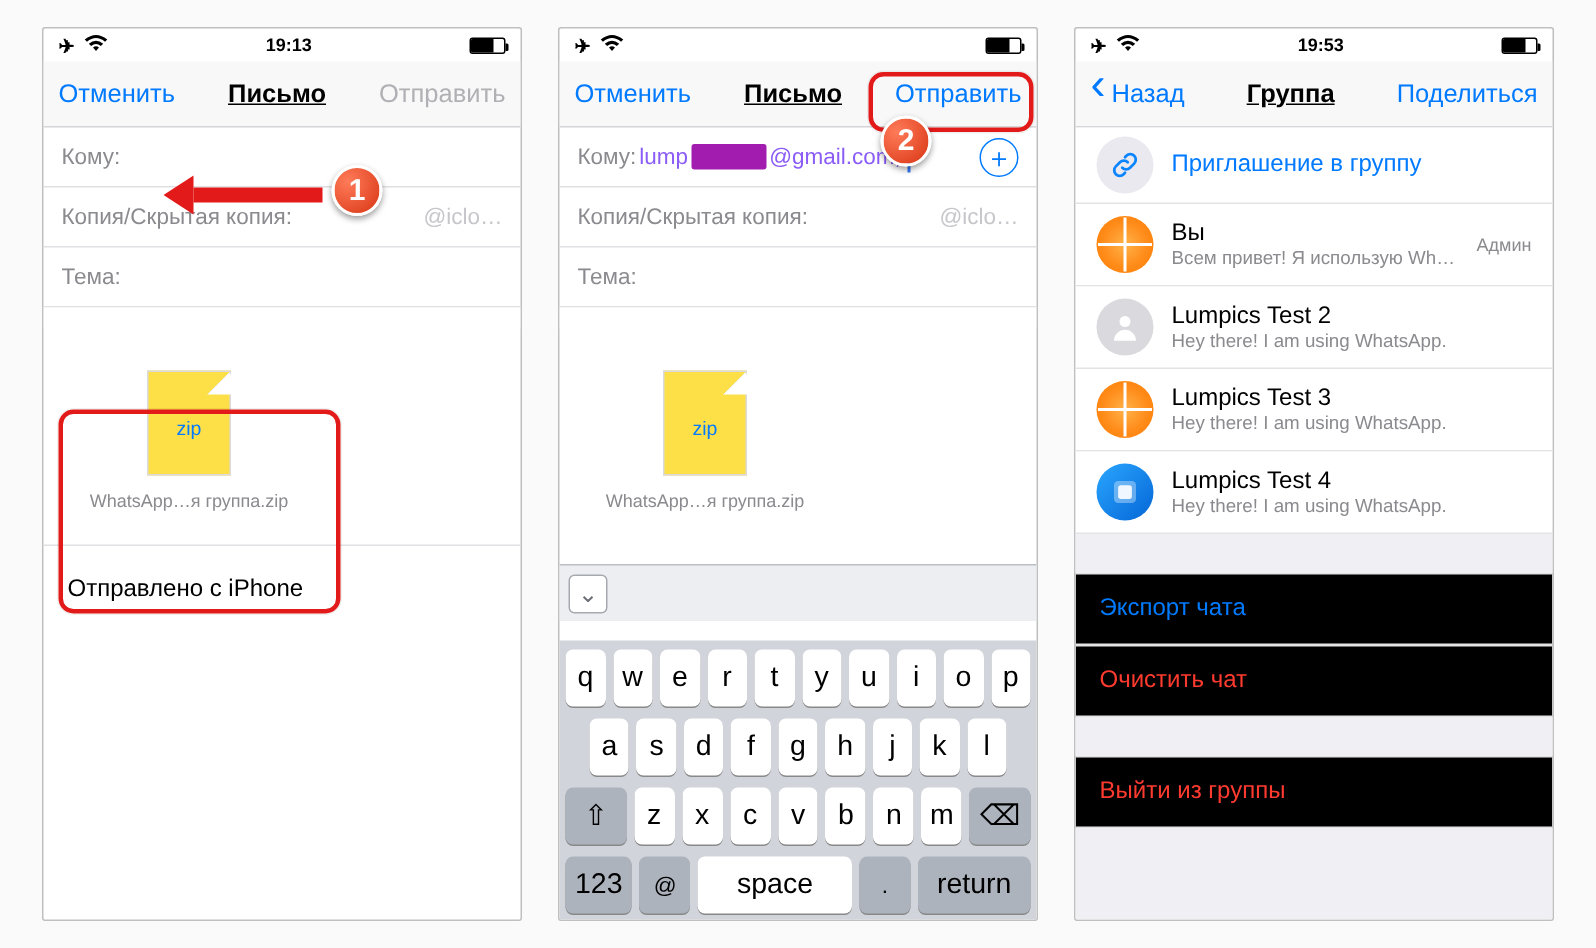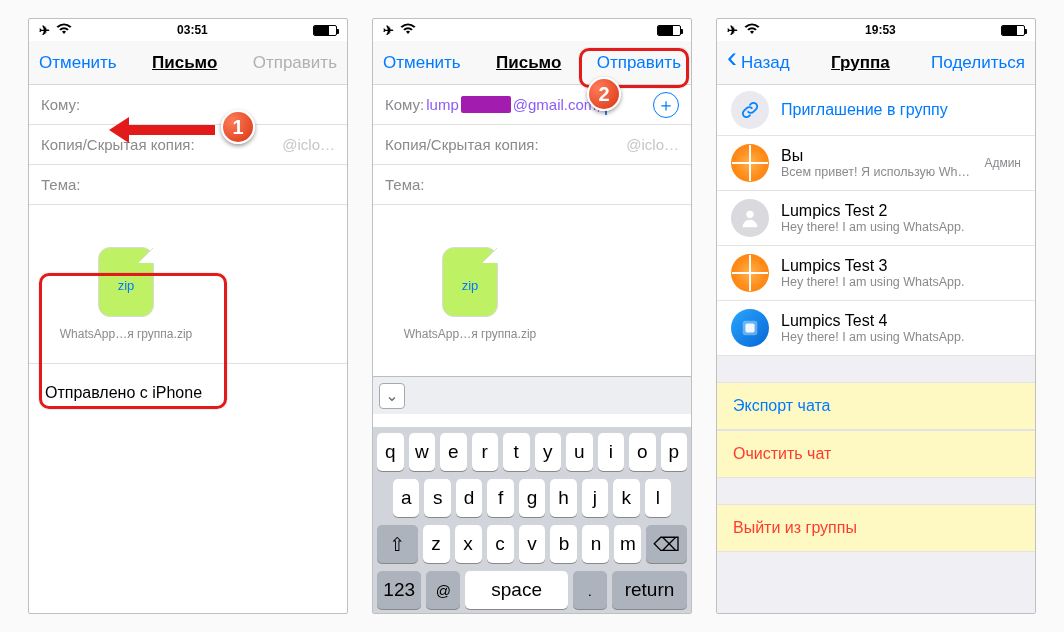--- a/index.html
+++ b/index.html
@@ -99,22 +99,22 @@
     color: #007aff; font-size: 18px; line-height: 1;
   }
   .sep { height: 14px; background: #fff; }
   .attachment-area { padding: 6px 12px 10px; }
   .attachment {
     width: 170px; padding: 22px 6px 12px;
     text-align: center;
   }
   .file-icon {
     width: 56px; height: 70px; margin: 0 auto 10px;
-    border: 1px solid #d9d9de; border-radius: 12px;
-    position: relative; background: #bef264;
+    border: 1px solid #d9d9de; border-radius: 0;
+    position: relative; background: #fde047;
   }
   .file-icon .fold {
     position: absolute; right: -1px; top: -1px; width: 16px; height: 16px;
     background: linear-gradient(135deg, transparent 49%, #d9d9de 50%, #fff 52%);
     border-top-right-radius: 4px;
   }
   .file-icon .zip {
     position: absolute; left: 0; right: 0; top: 30px;
     color: #007aff; font-size: 13px; font-weight: 500;
   }
@@ -211,21 +211,21 @@
   .avatar.icon-link {
     background:#e9e9ef; color:#0b84ff;
   }
   .avatar svg { width: 22px; height: 22px; }
   .wa-row .txt { display:flex; flex-direction:column; min-width:0; flex:1; }
   .wa-row .name { font-size: 16px; color:#000; }
   .wa-row .sub { font-size: 12.5px; color:#8a8a8f; white-space:nowrap; overflow:hidden; text-overflow:ellipsis; }
   .wa-row .meta { font-size: 12px; color:#8a8a8f; }
   .wa-section-gap { height: 26px; background:#efeff4; }
   .wa-action {
-    background:#fef9c3; padding: 14px 16px; font-size: 16px;
+    background:#000000; padding: 14px 16px; font-size: 16px;
     border-top:1px solid #e3e3e6; border-bottom:1px solid #e3e3e6;
   }
   .wa-action.blue { color:#007aff; }
   .wa-action.red { color:#ff3b30; }
   .wa-footer { padding: 10px 16px; font-size: 12.5px; color:#8a8a8f; }
   .avatar.cube {
     background: linear-gradient(135deg,#2aa6ff,#0566d6);
   }
   .avatar.person {
     background:#d9d9de; color:#fff;
@@ -239,21 +239,21 @@
   <div class="phone">
     <div class="status">
       <div class="left">
         <span class="airplane">✈</span>
         <span class="wifi">
           <svg width="16" height="12" viewBox="0 0 16 12">
               <path d="M8 11 L6 8.6 Q8 7 10 8.6 Z M3.2 6.2 Q8 2.2 12.8 6.2 L11.2 7.6 Q8 5 4.8 7.6 Z M0.5 3.4 Q8 -2.6 15.5 3.4 L14 4.8 Q8 -0.2 2 4.8 Z" fill="#000"></path>
             </svg>
         </span>
       </div>
-      <div>03:51</div>
+      <div>19:13</div>
       <div class="right">
         <span class="battery">
             <i></i>
           </span>
       </div>
     </div>
     <div class="navbar">
       <span class="action">Отменить</span>
       <span class="title">Письмо</span>
       <span class="action disabled">Отправить</span>

